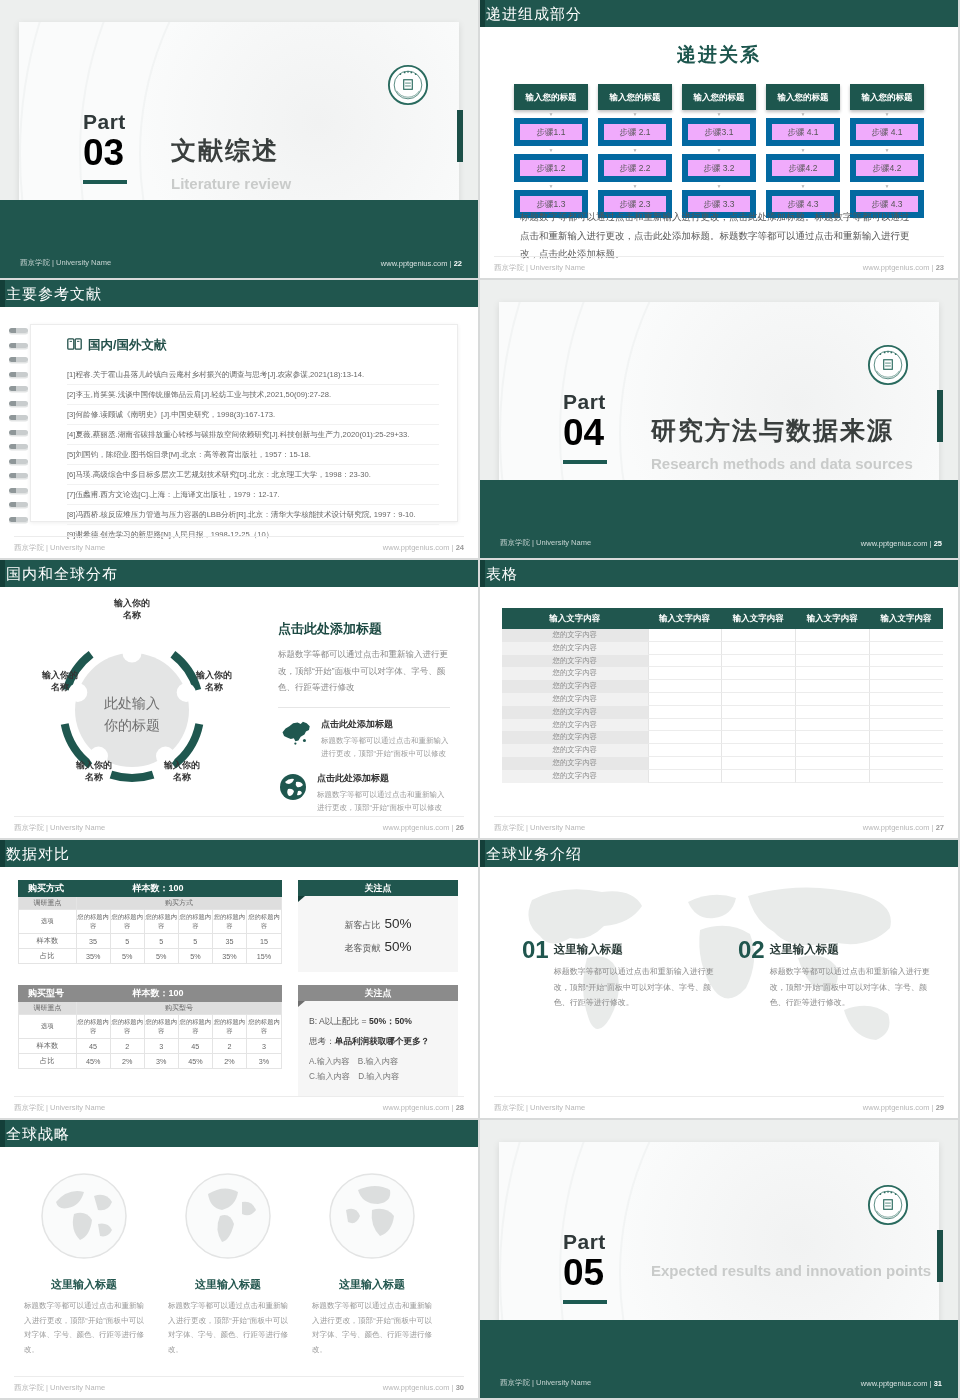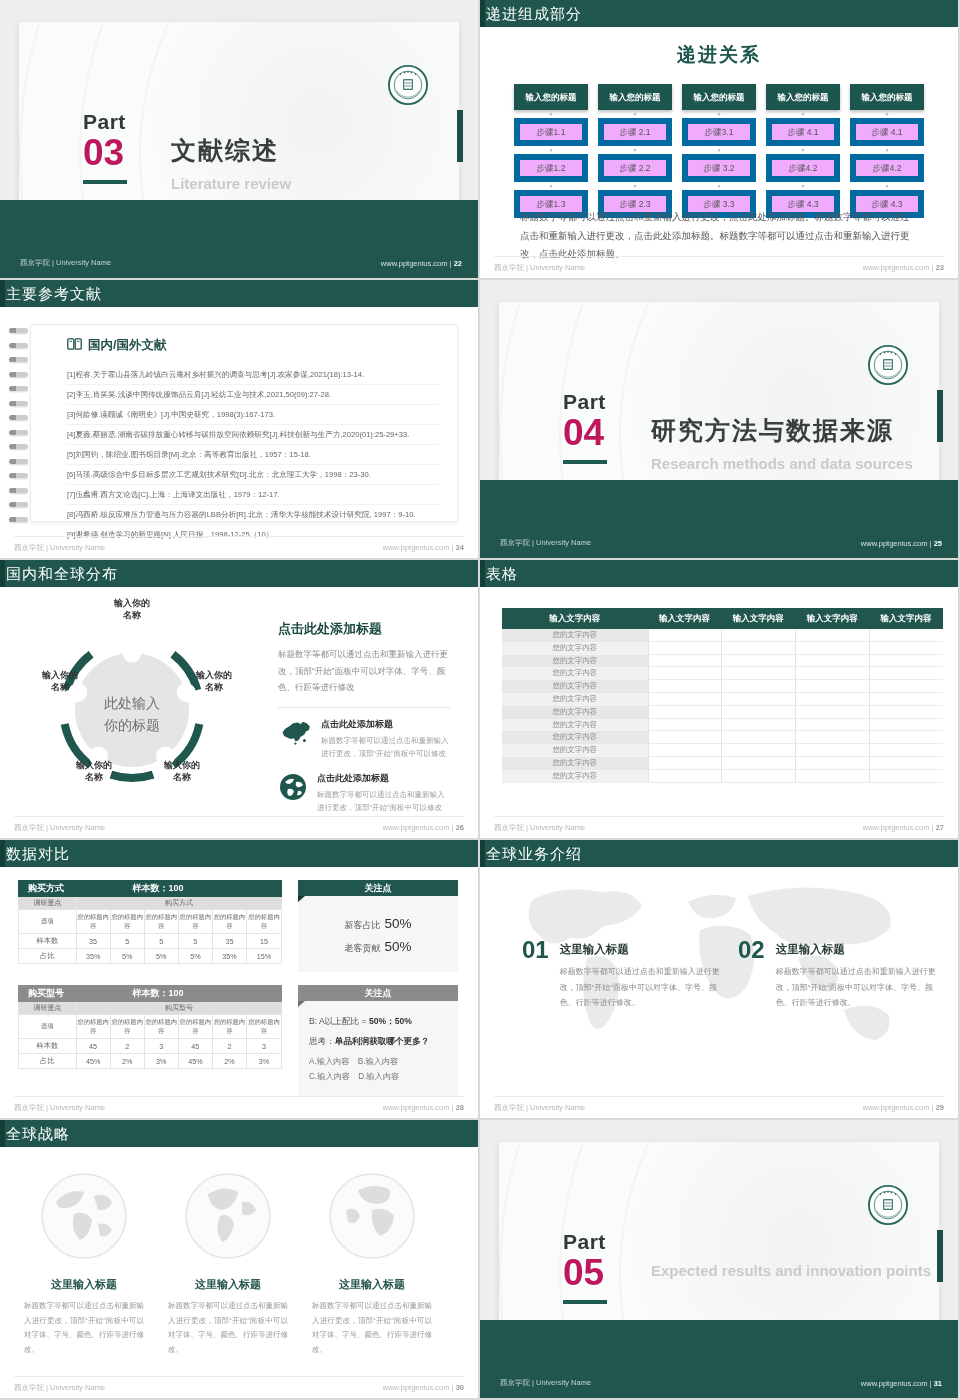--- a/index.html
+++ b/index.html
@@ -16,21 +16,21 @@
   .tslide{background:#edefee;}
   .tband{position:absolute;left:0;right:0;bottom:0;height:78px;background:#20564E;}
   .tcard{position:absolute;left:19px;top:22px;right:19px;bottom:33px;background:#fafbfb;box-shadow:0 2px 7px rgba(0,0,0,.10);overflow:hidden;}
   .curve{position:absolute;border-radius:50%;border:2px solid rgba(120,130,128,.06);}
   .c1{width:620px;height:620px;left:120px;top:-180px;}
   .c2{width:760px;height:760px;left:60px;top:-250px;}
   .c3{width:900px;height:900px;left:0px;top:-320px;}
   .tshade{position:absolute;left:0;top:0;right:0;bottom:0;background:radial-gradient(circle at 68% 45%,#f1f2f2 0%,rgba(241,242,242,0) 55%);}
   .partblk{position:absolute;left:64px;top:88px;}
   .partword{font-size:21px;font-weight:bold;color:#30393a;letter-spacing:.5px;}
-  .partnum{font-size:37px;font-weight:bold;color:#be185d;line-height:1.05;}
+  .partnum{font-size:37px;font-weight:bold;color:#000000;line-height:1.05;}
   .partrule{width:44px;height:4px;background:#1D5A52;margin-top:7px;}
   .ttl{position:absolute;left:152px;top:112px;}
   .ttl .zh{font-size:25px;font-weight:bold;color:#3a3f3e;letter-spacing:2px;}
   .ttl .en{font-size:15px;color:#c9cbca;margin-top:8px;font-weight:bold;}
   .taccent{position:absolute;right:15px;top:110px;width:6px;height:52px;background:#1C4F48;}
   .logo{position:absolute;right:30px;top:42px;}
   .tfoot{position:absolute;left:0;right:0;bottom:0;height:78px;}
   .tfoot .fl{position:absolute;left:20px;bottom:10px;font-size:7.5px;color:rgba(255,255,255,.72);}
   .tfoot .fr{position:absolute;right:16px;bottom:10px;font-size:7.5px;color:rgba(255,255,255,.82);}
   .tfoot .fr b{color:#fff;}
@@ -85,21 +85,21 @@
   .cofold{position:absolute;left:0;top:16px;width:0;height:0;border-top:6px solid #143F39;border-left:7px solid transparent;transform:scaleX(-1);}
   .cofold.g{border-top-color:#6e6e6e;}
   .cobody{background:#f6f6f6;}
   .c1body{height:76px;display:flex;flex-direction:column;justify-content:center;gap:5px;text-align:center;}
   .c1line .lbl{font-size:9px;color:#555;} .c1line .big{font-size:13.5px;color:#2e2e2e;margin-left:4px;}
   .c2body{height:96px;padding:15px 11px;box-sizing:border-box;font-size:8.6px;color:#555;}
   .c2body .l{margin-bottom:8px;} .c2body b{color:#333;}
   .c2body .sm{font-size:8.2px;color:#777;margin-bottom:4px;}
   
   .mapbg{position:absolute;left:12px;top:32px;opacity:1;}
-  .bizitem{position:absolute;top:98px;display:flex;gap:11px;width:205px;}
+  .bizitem{position:absolute;top:98px;display:flex;gap:5px;width:205px;}
   .biznum{font-size:24px;font-weight:bold;color:#20564E;line-height:1;}
   .bizt .bt{font-size:11.5px;font-weight:bold;color:#2b3c39;margin-top:4px;}
   .bizt .bb{font-size:8px;color:#8a8a8a;line-height:1.95;margin-top:7px;}
   
   .gcol{position:absolute;top:52px;width:132px;text-align:center;}
   .gcol .gt{font-size:11px;font-weight:bold;color:#23564E;margin-top:13px;}
   .gcol .gb{font-size:7.5px;color:#999;line-height:1.95;margin-top:7px;text-align:justify;padding:0 6px;}
   .globe{display:inline-block;}
 </style>
 </head>

